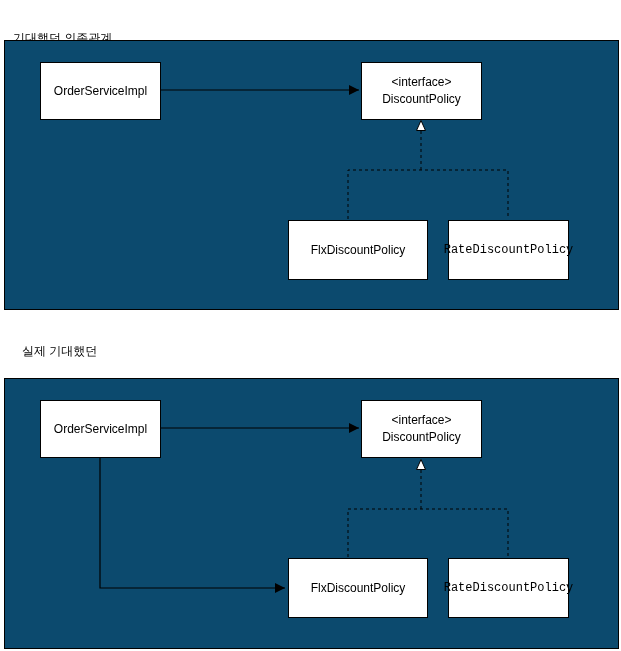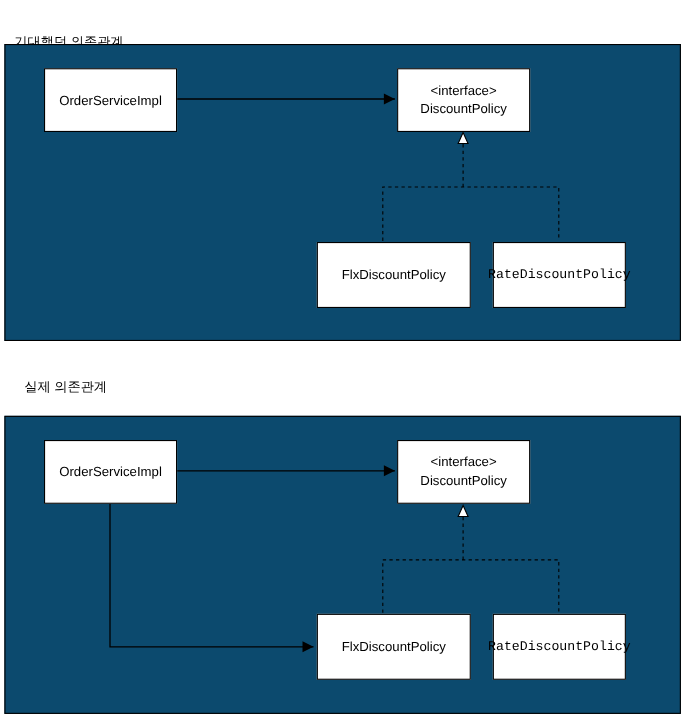--- a/index.html
+++ b/index.html
@@ -100,21 +100,21 @@
       <span>DiscountPolicy</span>
     </div>
     <div class="node n-fix">
       <span>FlxDiscountPolicy</span>
     </div>
     <div class="node n-rate">
       <span>RateDiscountPolicy</span>
     </div>
   </div>
 
-  <div class="section-title" style="left:22px; top:344px;">실제 의존관계</div>
+  <div class="section-title" style="left:22px; top:344px;">실제 기대했던</div>
 
   <div class="panel panel-2">
     <svg class="connectors" width="615" height="271" viewBox="0 0 615 271">
       <defs>
         <marker id="arrow-p2" viewBox="0 0 12 12" refX="11" refY="6" markerWidth="12" markerHeight="12" orient="auto" markerUnits="userSpaceOnUse">
           <path d="M1,1 L11,6 L1,11 Z" fill="#000000"></path>
         </marker>
       </defs>
       <path class="solid-line" d="M156,50 H355" marker-end="url(#arrow-p2)"></path>
       <path class="solid-line" d="M96,79 V210 H281" marker-end="url(#arrow-p2)"></path>

